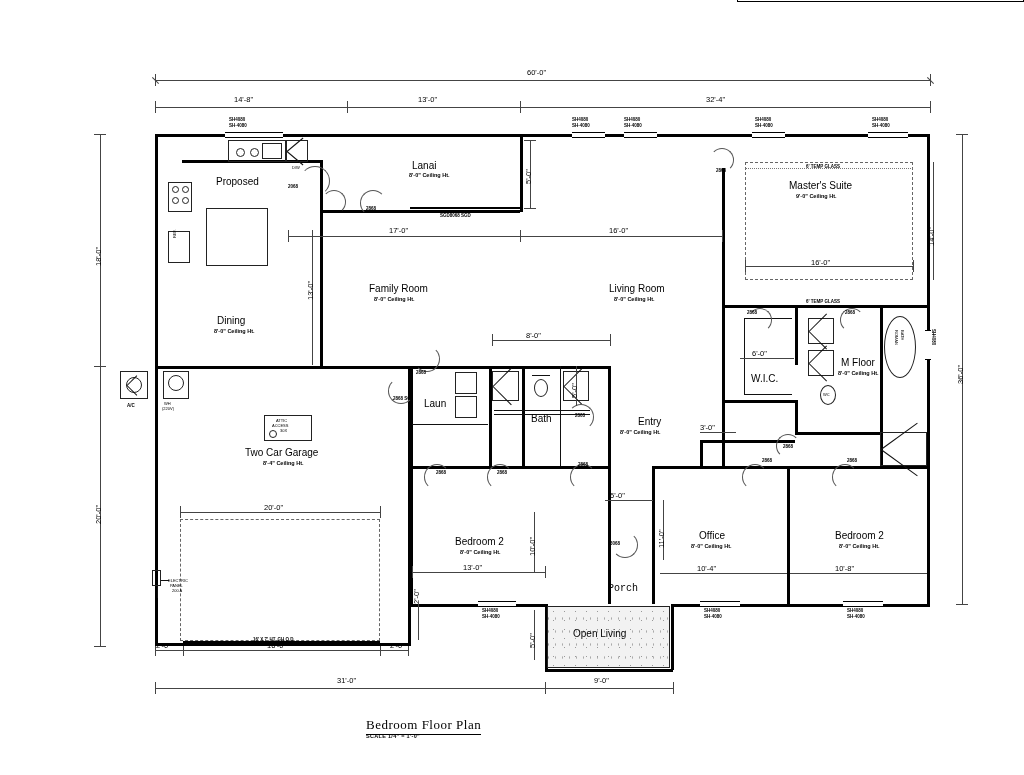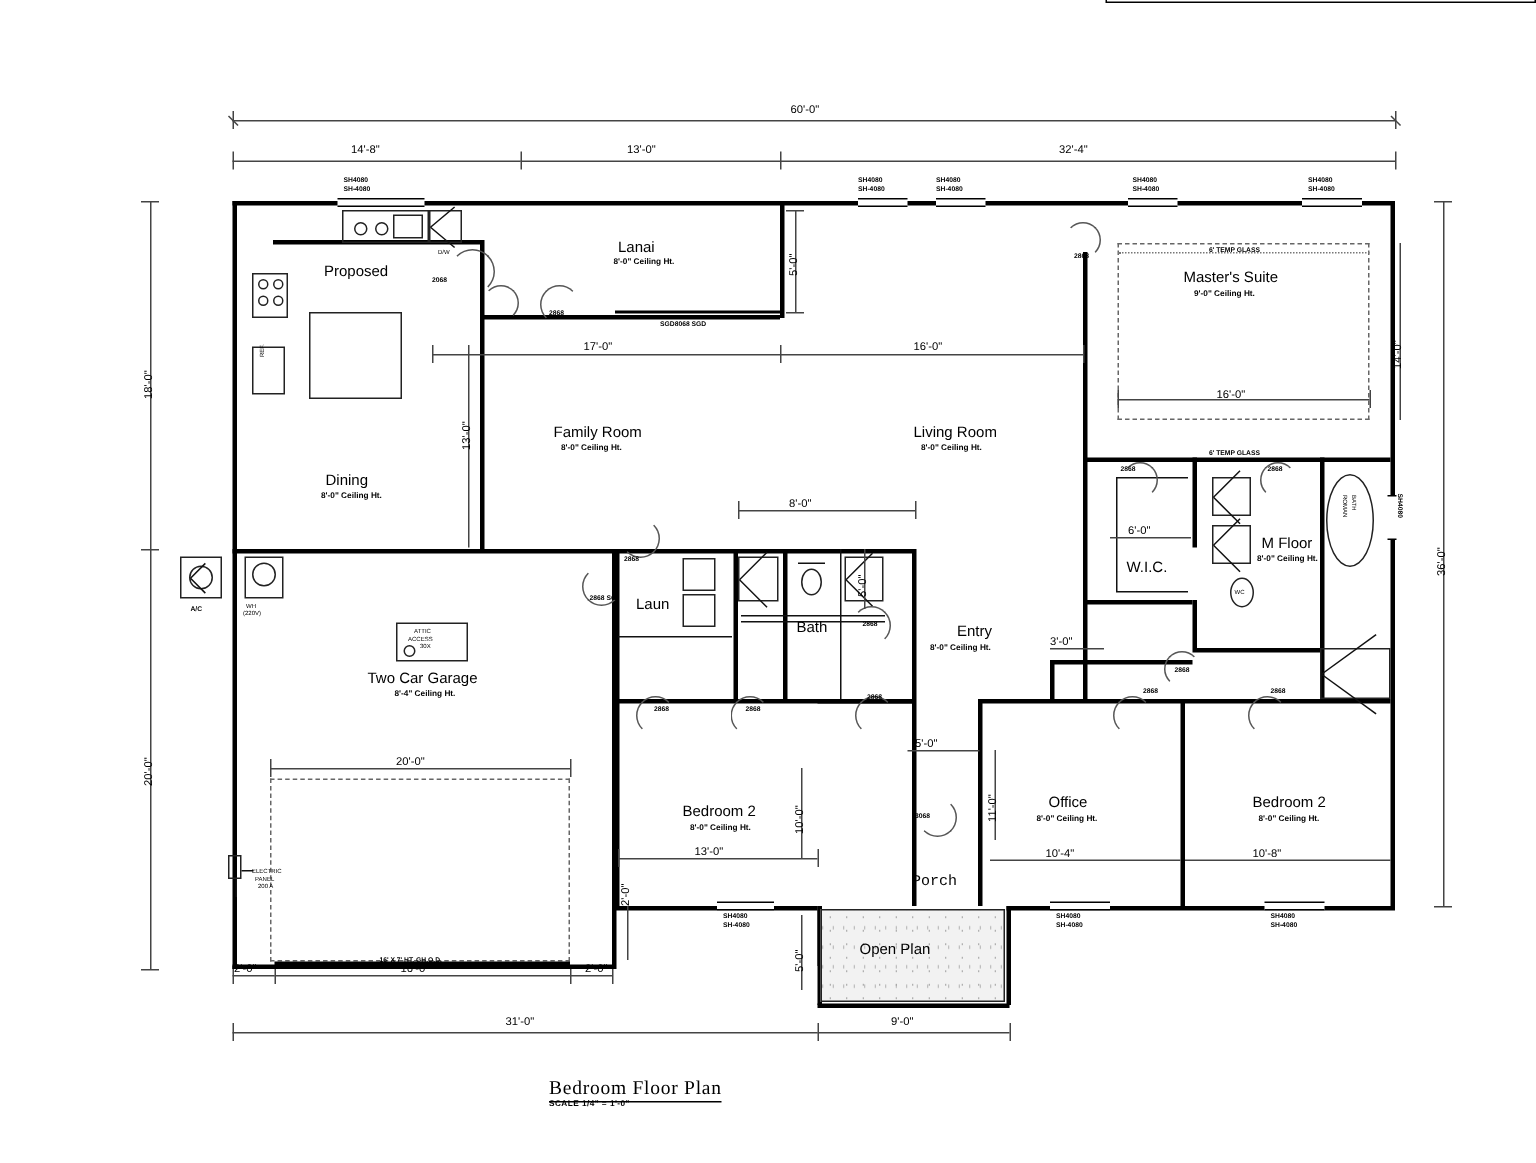--- a/index.html
+++ b/index.html
@@ -468,21 +468,21 @@
 
   <div class="room-name" style="left:699px; top:530px;">Office</div>
   <div class="room-sub" style="left:691px; top:543px;">8'-0" Ceiling Ht.</div>
 
   <div class="room-name" style="left:835px; top:530px;">Bedroom 2</div>
   <div class="room-sub" style="left:839px; top:543px;">8'-0" Ceiling Ht.</div>
 
   <div class="room-name" style="left:608px; top:583px;font-family:Liberation Mono, monospace;">Porch</div>
 
   <div class="stipple" style="left:547px; top:606px; width:123px; height:62px;"></div>
-  <div class="room-name" style="left:573px; top:628px;">Open Plan</div>
+  <div class="room-name" style="left:573px; top:628px;">Open Living</div>
 
   <div class="dim h" style="left:288px; top:236px; width:232px;"></div>
   <div class="dim v" style="left:288px; top:230px; height:12px;"></div>
   <div class="dim v" style="left:520px; top:230px; height:12px;"></div>
   <div class="dim-txt" style="left:389px; top:226px;">17'-0"</div>
 
   <div class="dim h" style="left:520px; top:236px; width:202px;"></div>
   <div class="dim v" style="left:722px; top:230px; height:12px;"></div>
   <div class="dim-txt" style="left:609px; top:226px;">16'-0"</div>
 

